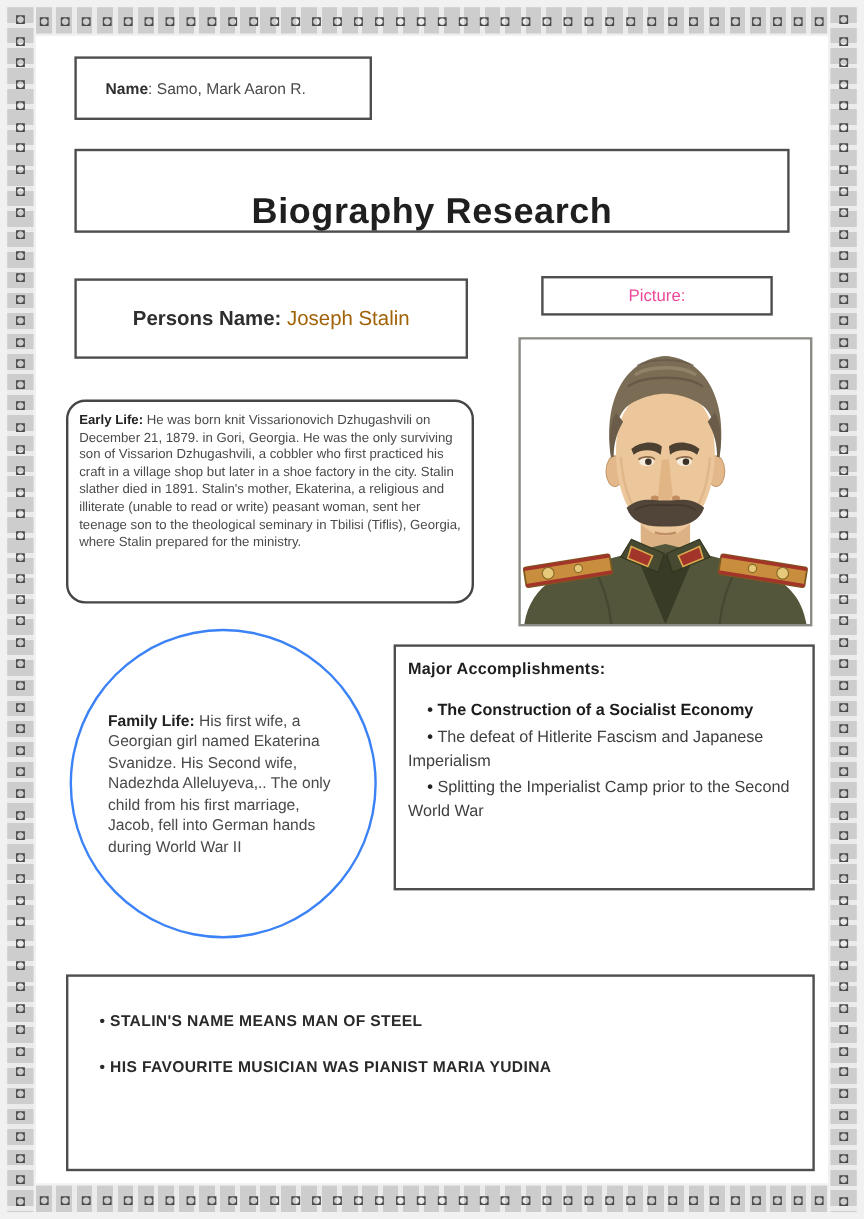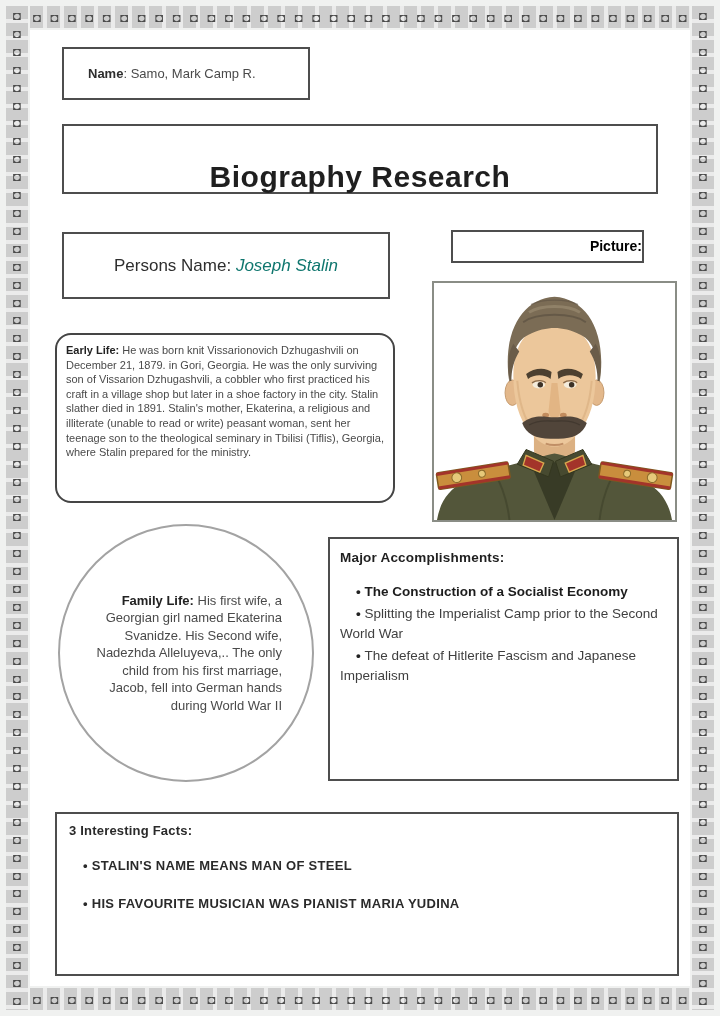--- a/index.html
+++ b/index.html
@@ -32,37 +32,37 @@
   .page{position:absolute;left:30px;top:30px;right:30px;bottom:30px;background:#ffffff;z-index:1;}
   .box{position:absolute;background:#fff;border:2px solid #4e4e4e;box-sizing:border-box;z-index:2;}
   
   .name-box{left:62px;top:47px;width:248px;height:53px;font-size:13px;line-height:49px;padding-left:24px;color:#4a4a4a;}
   .name-box b{color:#2e2e2e;}
   
   .title-box{left:62px;top:124px;width:596px;height:70px;text-align:center;}
   .title-box h1{margin:17px;font-size:30px;line-height:68px;font-weight:700;color:#1f1f1f;letter-spacing:0.5px;}
   
   .person-box{left:62px;top:232px;width:328px;height:67px;text-align:center;font-size:17px;line-height:63px;}
-  .person-box .lbl{font-weight:400;color:#2e2e2e;}
-  .person-box .val{color:#0f766e;font-style:italic;}
-  
-  .picture-label-box{left:451px;top:230px;width:193px;height:33px;text-align:right;font-size:14px;line-height:29px;font-weight:700;color:#000000;}
+  .person-box .lbl{font-weight:700;color:#2e2e2e;}
+  .person-box .val{color:#a16207;}
+  
+  .picture-label-box{left:451px;top:230px;width:193px;height:33px;text-align:center;font-size:14px;line-height:29px;font-weight:400;color:#ec4899;}
   
   .portrait-box{left:432px;top:281px;width:245px;height:241px;border:2px solid #8a8d86;}
   .portrait-box svg{display:block;width:100%;height:100%;}
   
   .early-box{left:55px;top:333px;width:340px;height:170px;border-radius:16px;border:2px solid #454545;padding:8px 9px;font-size:11px;line-height:14.6px;color:#4a4a4a;}
   .early-box b{color:#222;}
   
-  .family-circle{left:58px;top:524px;width:256px;height:258px;border-radius:50%;border:2px solid #a3a3a3;
-    display:flex;align-items:center;justify-content:center;text-align:right;padding:0 30px;
+  .family-circle{left:58px;top:524px;width:256px;height:258px;border-radius:50%;border:2px solid #3b82f6;
+    display:flex;align-items:center;justify-content:center;text-align:left;padding:0 30px;
     font-size:13px;line-height:17.5px;color:#4a4a4a;}
   .family-circle b{color:#222;}
   
-  .major-box{left:328px;top:537px;width:351px;height:244px;padding:9px 10px;font-size:13.5px;line-height:20px;color:#3f3f3f;}
+  .major-box{left:328px;top:537px;width:351px;height:205px;padding:9px 10px;font-size:13.5px;line-height:20px;color:#3f3f3f;}
   .major-box .hdr{font-weight:700;color:#1f1f1f;letter-spacing:0.2px;}
   .major-box ul{list-style:none;margin:14px 0 0 0;padding:0;}
   .major-box li{text-indent:16px;margin-bottom:2px;}
   .major-box li::before{content:"\2022\00a0";font-weight:700;color:#222;}
   .major-box li.bold{font-weight:700;color:#1c1c1c;}
   
   .facts-box{left:55px;top:812px;width:624px;height:164px;padding:9px 12px;font-size:13px;color:#2a2a2a;}
   .facts-box .hdr{font-weight:700;letter-spacing:0.2px;}
   .facts-box ul{list-style:none;margin:20px 0 0 2px;padding:0;}
   .facts-box li{font-weight:700;margin-bottom:23px;text-indent:12px;letter-spacing:0.3px;}
@@ -264,21 +264,21 @@
     <span>◘</span>
     <span>◘</span>
     <span>◘</span>
     <span>◘</span>
     <span>◘</span>
   </div>
 
 <div class="page"></div>
 
 <div class="box name-box">
-  <b>Name</b><span>: Samo, Mark Camp R.</span>
+  <b>Name</b><span>: Samo, Mark Aaron R.</span>
 </div>
 
 <div class="box title-box">
   <h1>Biography Research</h1>
 </div>
 
 <div class="box person-box">
   <span class="lbl">Persons Name:</span>
   <span class="val">Joseph Stalin</span>
 </div>
@@ -362,25 +362,24 @@
   <div>
     <b>Family Life:</b><span> His first wife, a Georgian girl named Ekaterina Svanidze. His Second wife, Nadezhda Alleluyeva,.. The only child from his first marriage, Jacob, fell into German hands during World War II</span>
   </div>
 </div>
 
 <div class="box major-box">
   <div class="hdr">Major Accomplishments:</div>
   <ul>
 
   <li class="bold">The Construction of a Socialist Economy</li>
+      <li>The defeat of Hitlerite Fascism and Japanese Imperialism</li>
       <li>Splitting the Imperialist Camp prior to the Second World War</li>
-      <li>The defeat of Hitlerite Fascism and Japanese Imperialism</li>
     </ul>
 </div>
 
 <div class="box facts-box">
-  <div class="hdr">3 Interesting Facts:</div>
   <ul>
 
   <li>STALIN'S NAME MEANS MAN OF STEEL</li>
       <li>HIS FAVOURITE MUSICIAN WAS PIANIST MARIA YUDINA</li>
     </ul>
 </div>
 
 </body></html>

